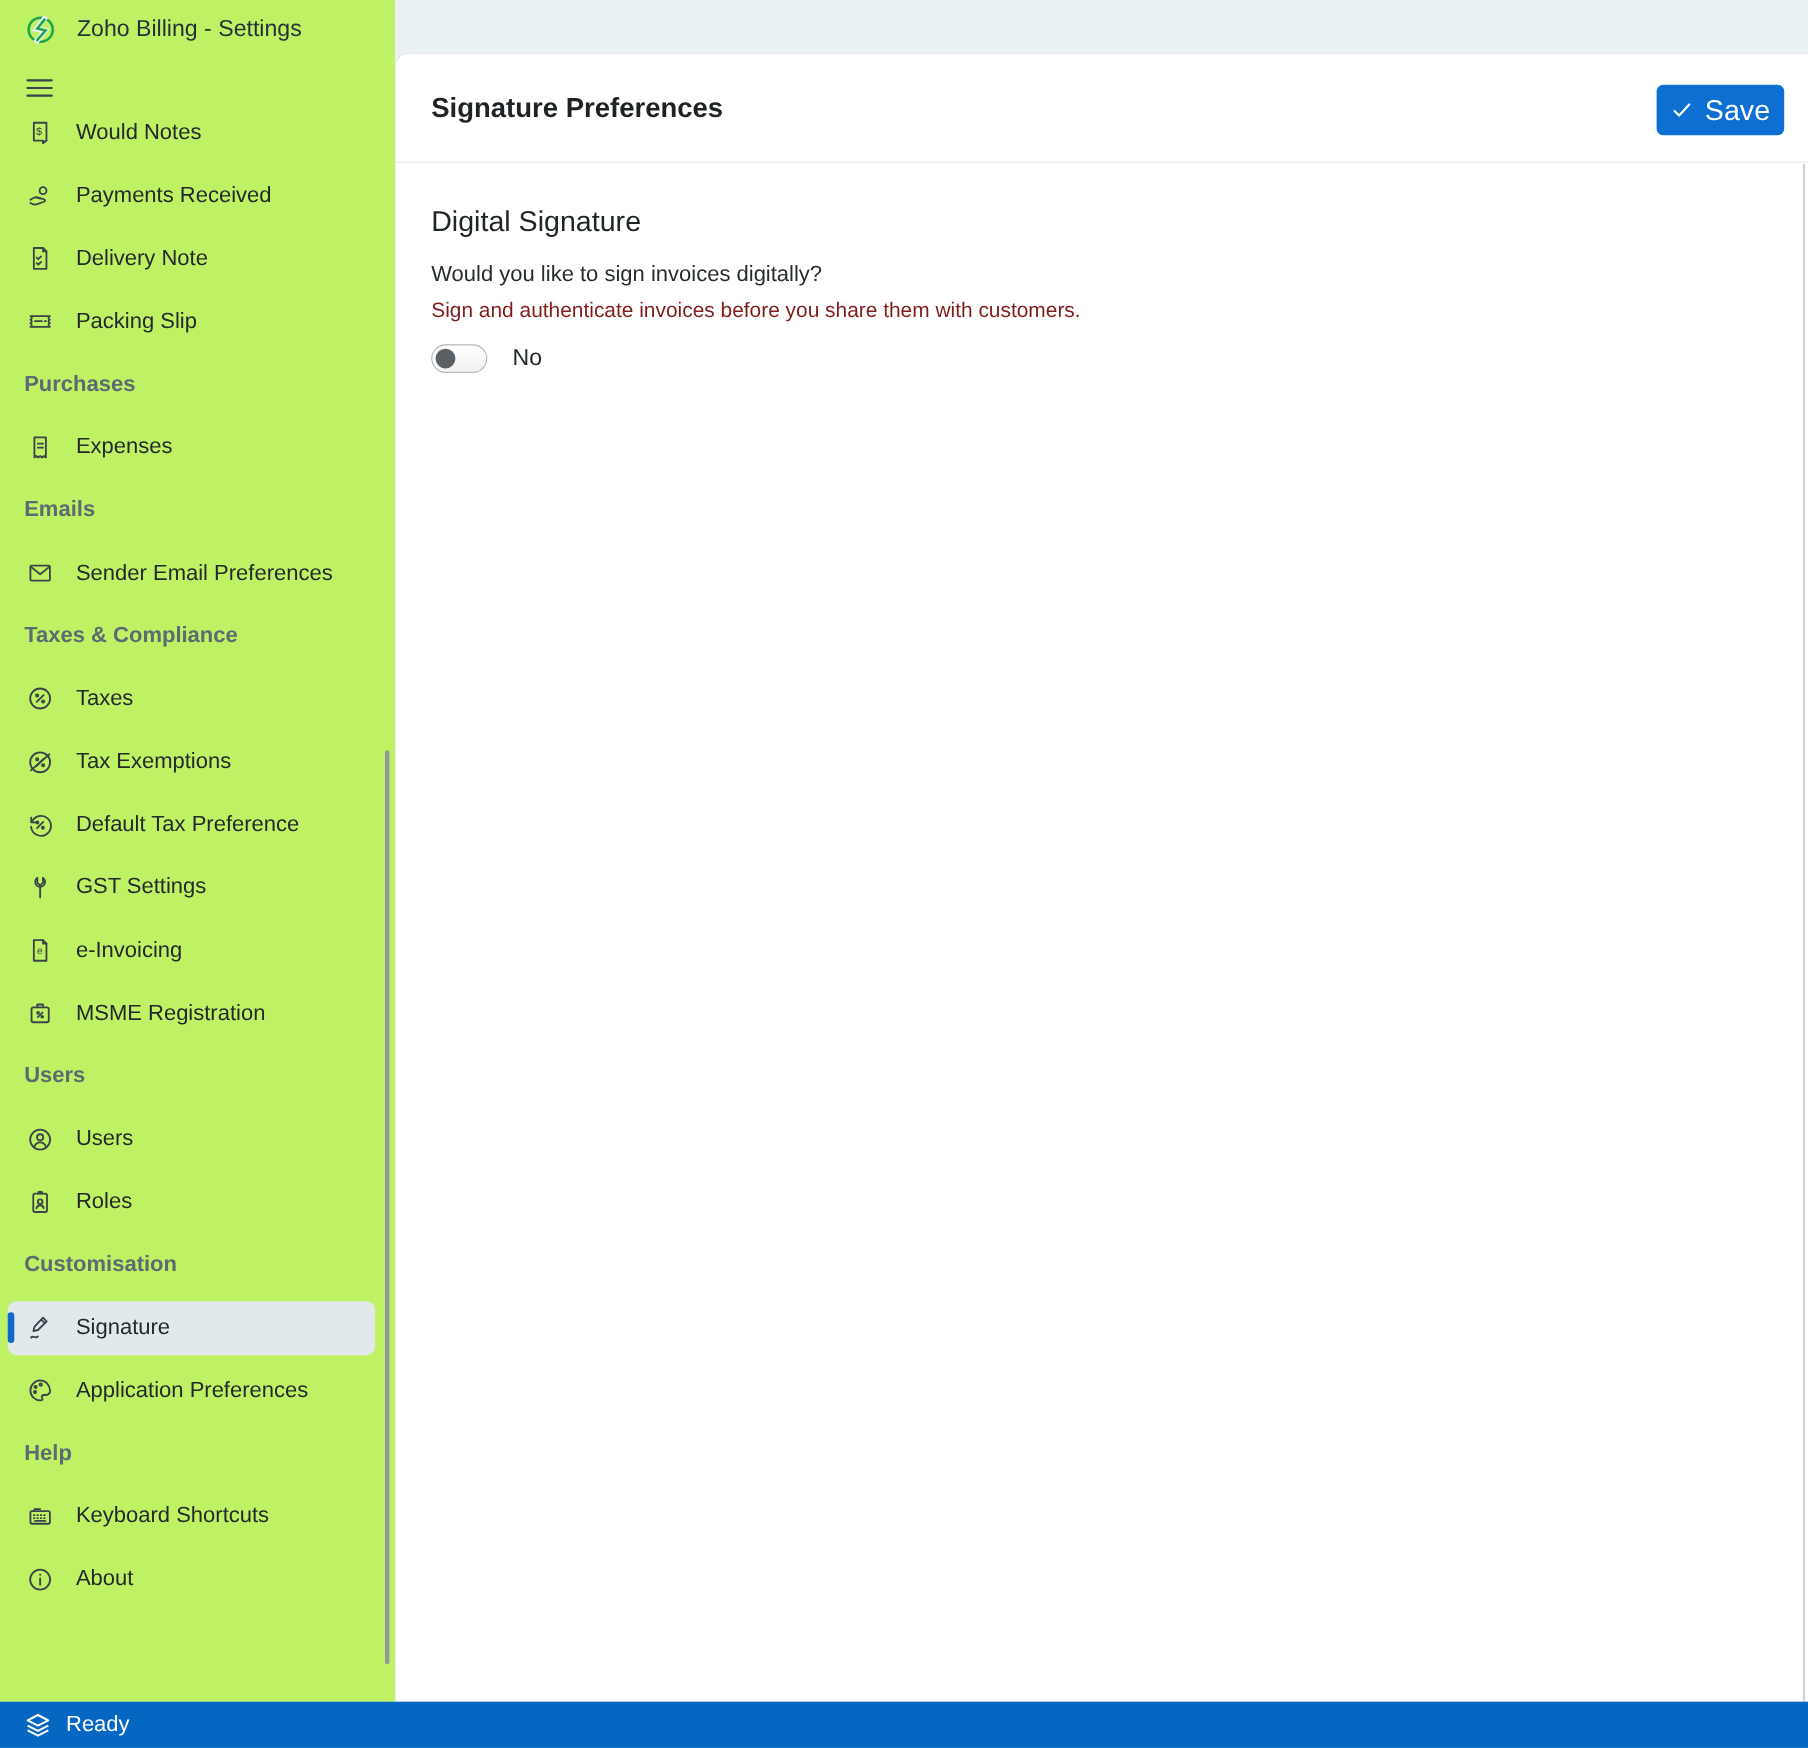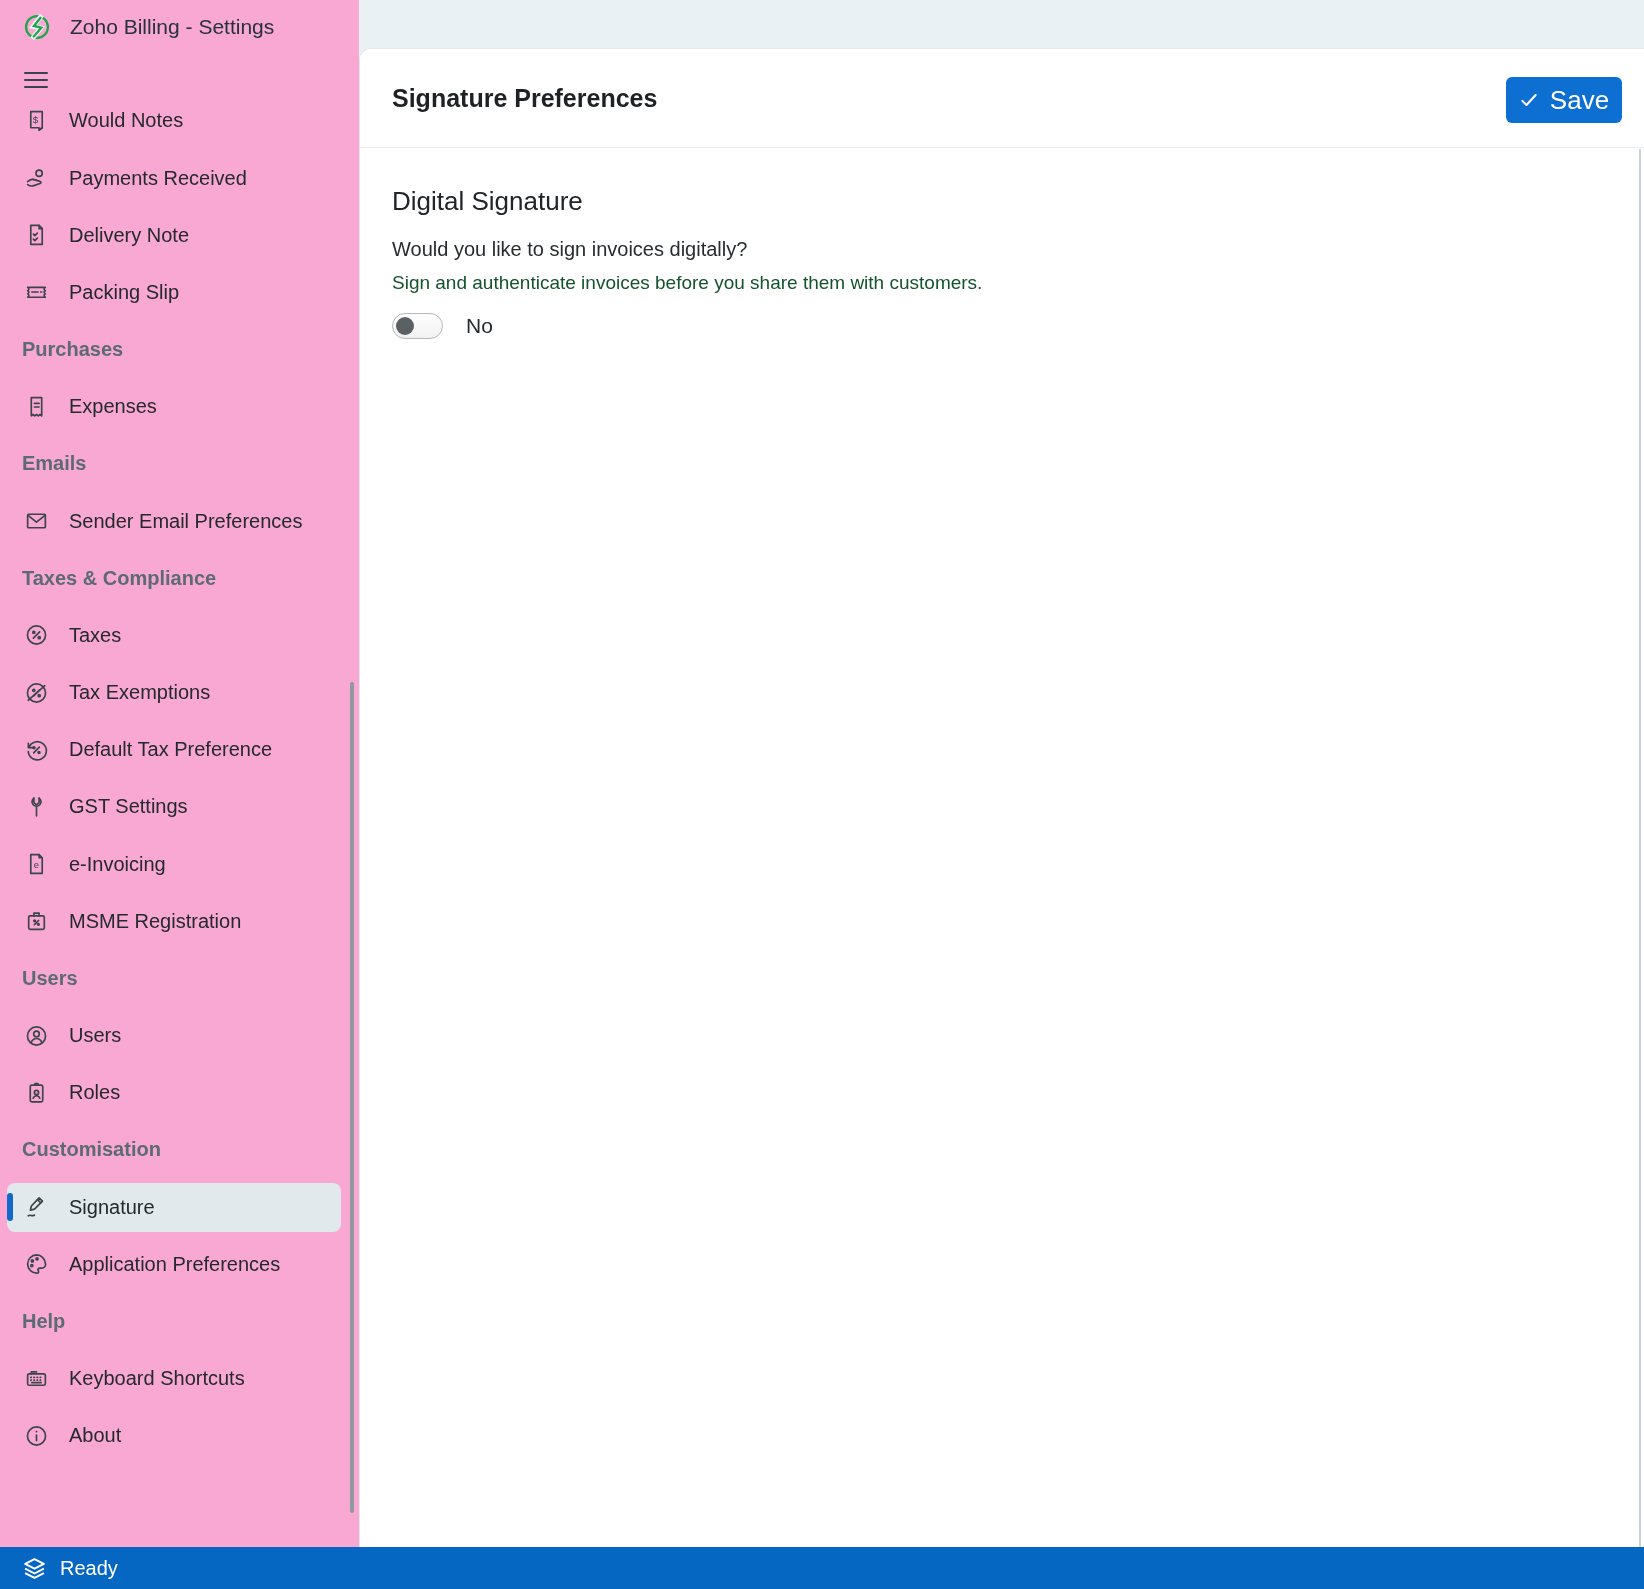--- a/index.html
+++ b/index.html
@@ -6,21 +6,21 @@
   html,body { width:1644px; height:1589px; overflow:hidden; }
   body {
     font-family:"Liberation Sans", sans-serif;
     background:#eaf1f4;
     position:relative;
     color:#24292c;
   }
   
   .sidebar {
     position:absolute; left:0; top:0; width:359px; height:1547px;
-    background:#f9a8d4; overflow:hidden;
+    background:#bef264; overflow:hidden;
   }
   .brand-row { position:absolute; left:0; top:0; width:359px; height:54px; }
   .brand-logo { position:absolute; left:23px; top:13px; width:28px; height:28px; }
   .brand-title {
     position:absolute; left:70px; top:0; height:54px; line-height:54px;
     font-size:21px; color:#26323a; white-space:nowrap;
   }
   .hamburger { position:absolute; left:22px; top:66px; width:28px; height:28px; cursor:pointer; }
   .nav-row {
     position:absolute; left:0; width:359px; height:57px;
@@ -69,21 +69,21 @@
     position:absolute; right:22px; top:28px; width:116px; height:46px;
     background:#0e6fd3; border:none; border-radius:6px; color:#ffffff;
     font-family:"Liberation Sans", sans-serif; font-size:26px;
     display:flex; align-items:center; justify-content:center; gap:11px;
     cursor:pointer;
   }
   .save-btn svg { width:20px; height:20px; }
   .main-body { position:absolute; left:32px; top:99px; right:40px; }
   .section-title { margin-top:38px; font-size:26px; color:#202527; font-weight:400; }
   .question { margin-top:21px; font-size:20px; color:#272c2e; }
-  .description { margin-top:11px; font-size:19px; color:#14532d; }
+  .description { margin-top:11px; font-size:19px; color:#7f1d1d; }
   .toggle-row { margin-top:19px; display:flex; align-items:center; gap:23px; }
   .toggle {
     position:relative; width:51px; height:26px; border-radius:13px;
     background:linear-gradient(#ffffff,#f1f1f1);
     border:1.5px solid #b4b8ba; cursor:pointer; flex:0 0 auto;
   }
   .toggle-knob {
     position:absolute; left:3px; top:50%; transform:translateY(-50%);
     width:18px; height:18px; border-radius:50%; background:#5a6064;
   }

